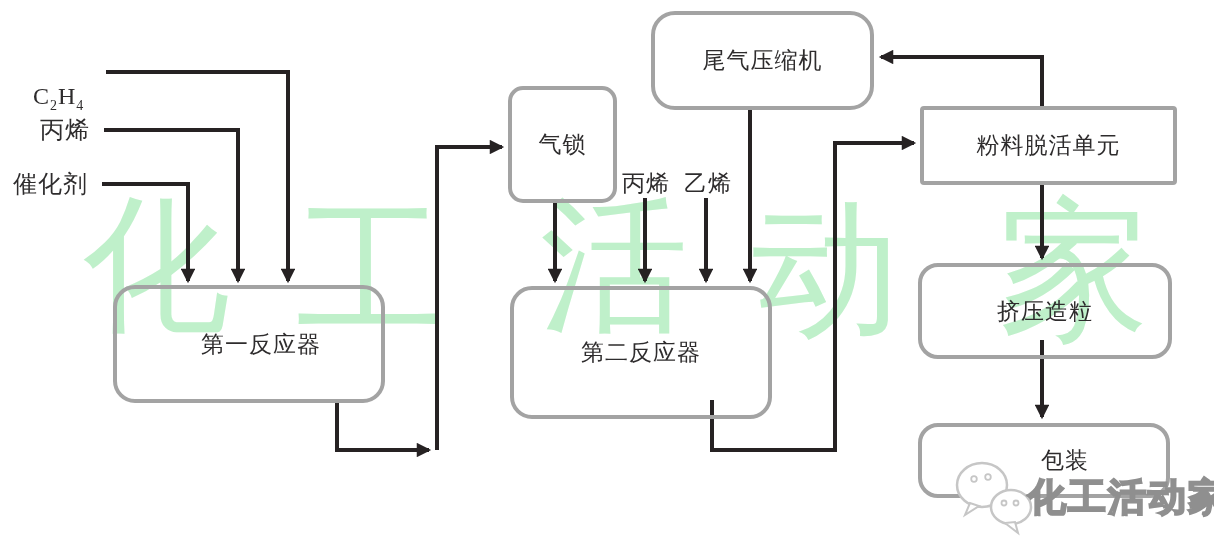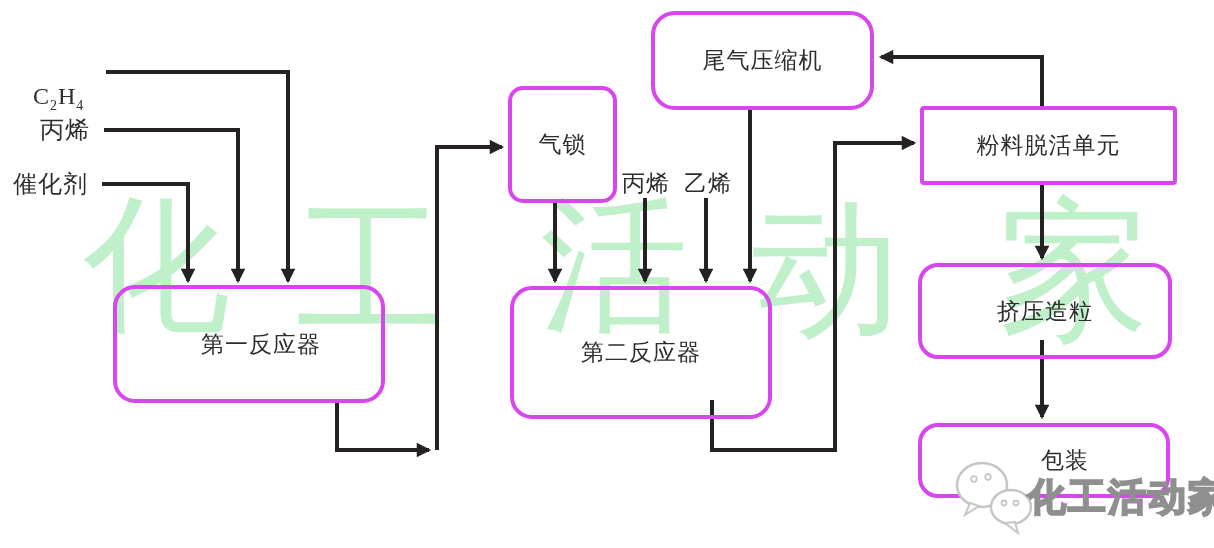--- a/index.html
+++ b/index.html
@@ -9,21 +9,21 @@
   }
   
   .wm-char{
     position:absolute;z-index:1;color:#bff0ca;font-size:148px;line-height:1;
     font-family:"Liberation Serif","DejaVu Serif",serif;user-select:none;
   }
   
   #flows{position:absolute;left:0;top:0;z-index:2;}
   
   .node{
-    position:absolute;z-index:3;box-sizing:border-box;border:4px solid #d946ef;
+    position:absolute;z-index:3;box-sizing:border-box;border:4px solid #a3a3a3;
     background:transparent;display:flex;align-items:center;justify-content:center;
     color:#2e2c2d;font-size:23px;letter-spacing:1px;
   }
   
   .stream-label{
     position:absolute;z-index:3;color:#2e2c2d;font-size:24px;letter-spacing:1px;white-space:nowrap;
   }
   .stream-label sub{font-size:14px;}
   
   .caption{

